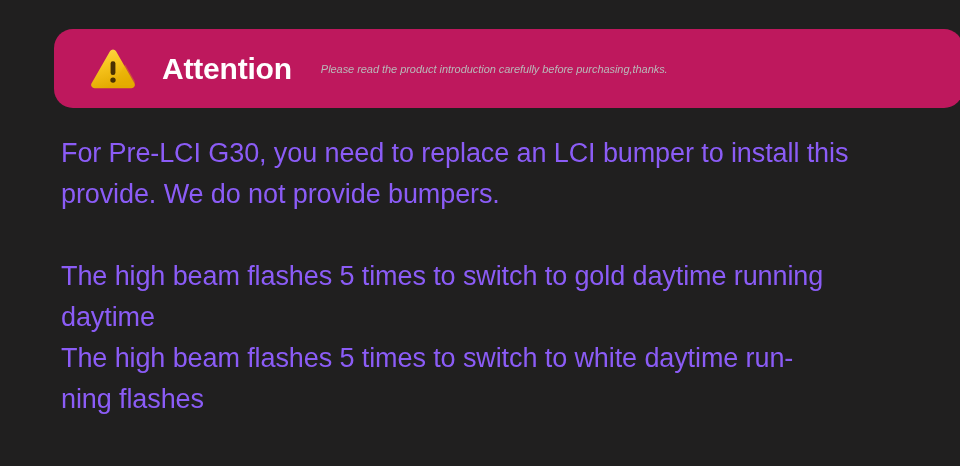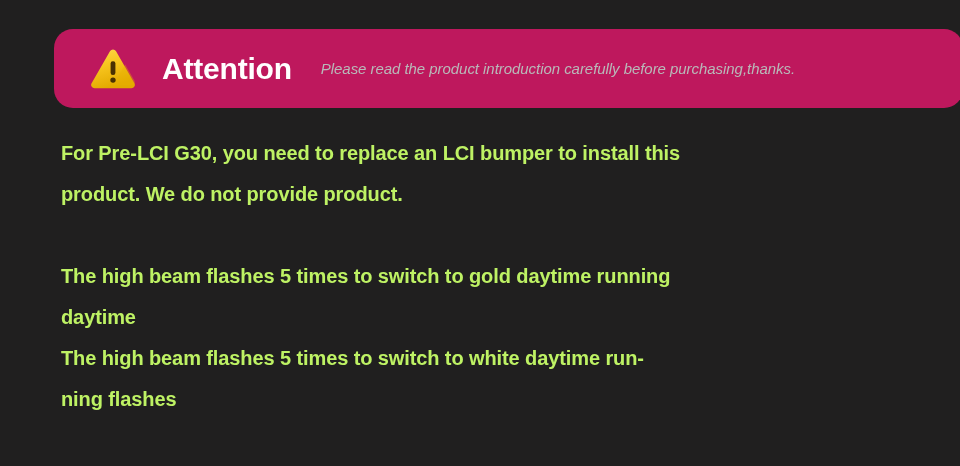--- a/index.html
+++ b/index.html
@@ -50,41 +50,41 @@
     color: #ffffff;
     font-size: 30px;
     font-weight: bold;
     letter-spacing: -0.2px;
     margin-left: 26px;
     white-space: nowrap;
   }
 
   .attention-subtitle {
     color: #b9b9b9;
-    font-size: 15px;
+    font-size: 11px;
     font-style: italic;
     font-weight: 500;
     margin-left: 29px;
     white-space: nowrap;
     letter-spacing: -0.05px;
   }
 
   
   .body-copy {
     position: absolute;
     left: 61px;
     top: 133px;
     width: 855px;
   }
 
   .paragraph {
-    color: #bef264;
-    font-size: 20px;
+    color: #8b5cf6;
+    font-size: 27px;
     line-height: 41px;
-    font-weight: 700;
+    font-weight: 400;
     letter-spacing: -0.1px;
   }
 
   .paragraph-spacer {
     height: 41px;
   }
 
   .para-line {
     display: block;
   }
@@ -114,21 +114,21 @@
 
     <span class="attention-title">Attention</span>
 
     <span class="attention-subtitle">Please read the product introduction carefully before purchasing,thanks.</span>
   </div>
 
   <div class="body-copy">
 
     <p class="paragraph">
       <span class="para-line">For Pre-LCI G30, you need to replace an LCI bumper to install this</span>
-      <span class="para-line">product. We do not provide product.</span>
+      <span class="para-line">provide. We do not provide bumpers.</span>
     </p>
 
     <div class="paragraph-spacer"></div>
 
     <p class="paragraph">
       <span class="para-line">The high beam flashes 5 times to switch to gold daytime running</span>
       <span class="para-line">daytime</span>
       <span class="para-line">The high beam flashes 5 times to switch to white daytime run-</span>
       <span class="para-line">ning flashes</span>
     </p>

